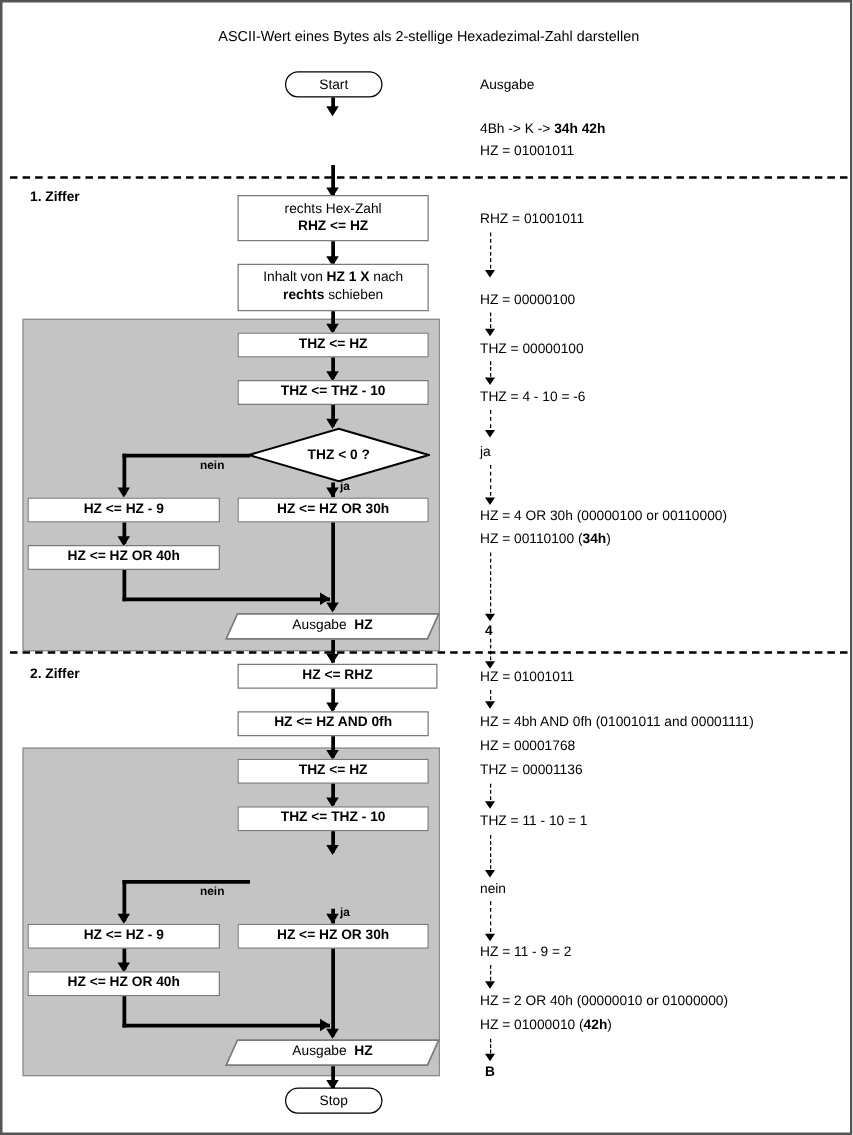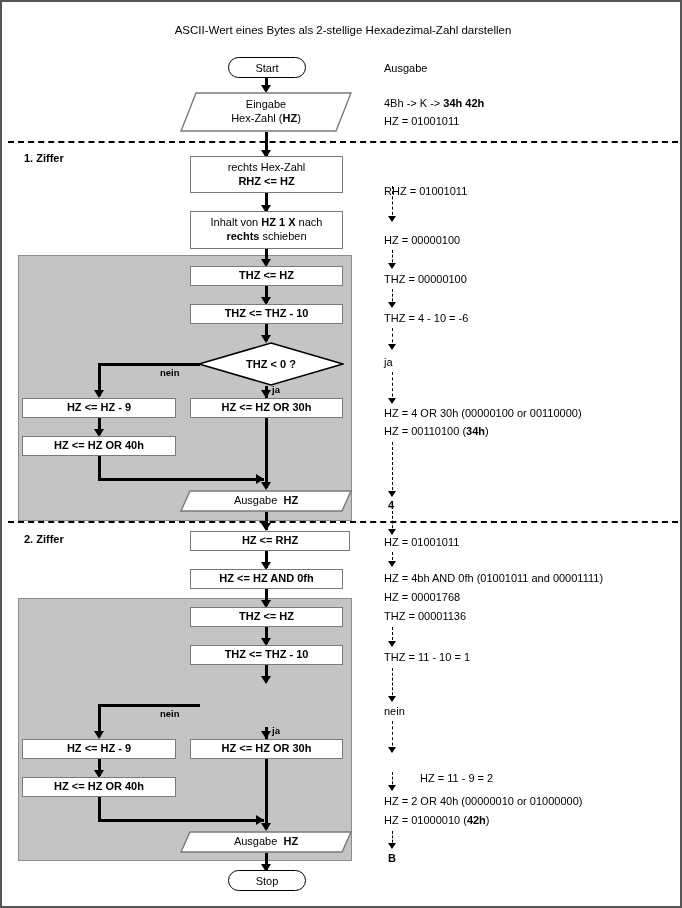--- a/index.html
+++ b/index.html
@@ -76,31 +76,20 @@
   <div class="txt b" style="left:22px;top:151px;font-size:11px;">1. Ziffer</div>
   <div class="txt b" style="left:22px;top:532px;font-size:11px;">2. Ziffer</div>
 
   <div class="term" style="left:226px;top:55px;width:78px;height:21px;">
     <span>Start</span>
   </div>
 
   <div class="vline" style="left:263px;top:76px;height:10px;"></div>
   <div class="arrowD" style="left:259px;top:83px;"></div>
 
-  <div class="paraWrap" style="left:178px;top:90px;width:172px;height:40px;">
-    <svg width="172" height="40" viewBox="0 0 172 40">
-      <polygon points="16,1 171,1 156,39 1,39" fill="#ffffff" stroke="#7a7a7a" stroke-width="1.4"></polygon>
-    </svg>
-    <div class="plabel">
-      <div>
-        <div>Eingabe</div>
-        <div><span>Hex-Zahl (</span><span class="b">HZ</span><span>)</span></div>
-      </div>
-    </div>
-  </div>
 
   <div class="vline" style="left:263px;top:130px;height:24px;"></div>
   <div class="arrowD" style="left:259px;top:148px;"></div>
 
   <div class="box" style="left:188px;top:154px;width:153px;height:37px;">
     <div>
       <div>rechts Hex-Zahl</div>
       <div class="b">RHZ &lt;= HZ</div>
     </div>
   </div>
@@ -228,21 +217,21 @@
 
   <div class="term" style="left:226px;top:868px;width:78px;height:21px;">
     <span>Stop</span>
   </div>
 
   <div class="txt" style="left:382px;top:96px;">
     <span>4Bh  -&gt; K   -&gt; </span><span class="b">34h 42h</span>
   </div>
   <div class="txt" style="left:382px;top:114px;">HZ = 01001011</div>
 
-  <div class="txt" style="left:382px;top:184px;">RHZ = 01001011</div>
+  <div class="txt" style="left:382px;top:168px;">RHZ = 01001011</div>
   <div class="dashv" style="left:390px;top:184px;height:34px;"></div>
   <div class="arrowDs" style="left:386px;top:214px;"></div>
 
   <div class="txt" style="left:382px;top:233px;">HZ = 00000100</div>
   <div class="dashv" style="left:390px;top:248px;height:17px;"></div>
   <div class="arrowDs" style="left:386px;top:261px;"></div>
 
   <div class="txt" style="left:382px;top:272px;">THZ = 00000100</div>
   <div class="dashv" style="left:390px;top:287px;height:17px;"></div>
   <div class="arrowDs" style="left:386px;top:300px;"></div>
@@ -277,21 +266,21 @@
   <div class="arrowDs" style="left:386px;top:639px;"></div>
 
   <div class="txt" style="left:382px;top:650px;">THZ = 11 - 10 = 1</div>
   <div class="dashv" style="left:390px;top:666px;height:32px;"></div>
   <div class="arrowDs" style="left:386px;top:694px;"></div>
 
   <div class="txt" style="left:382px;top:704px;">nein</div>
   <div class="dashv" style="left:390px;top:719px;height:30px;"></div>
   <div class="arrowDs" style="left:386px;top:745px;"></div>
 
-  <div class="txt" style="left:382px;top:771px;margin-left:36px;">HZ = 11 - 9 = 2</div>
+  <div class="txt" style="left:382px;top:755px;">HZ = 11 - 9 = 2</div>
   <div class="dashv" style="left:390px;top:770px;height:17px;"></div>
   <div class="arrowDs" style="left:386px;top:783px;"></div>
 
   <div class="txt" style="left:382px;top:794px;">HZ = 2 OR 40h (00000010 or 01000000)</div>
   <div class="txt" style="left:382px;top:813px;">
     <span>HZ =  01000010  (</span><span class="b">42h</span><span>)</span>
   </div>
   <div class="dashv" style="left:390px;top:829px;height:16px;"></div>
   <div class="arrowDs" style="left:386px;top:841px;"></div>
   <div class="txt b" style="left:386px;top:851px;">B</div>

